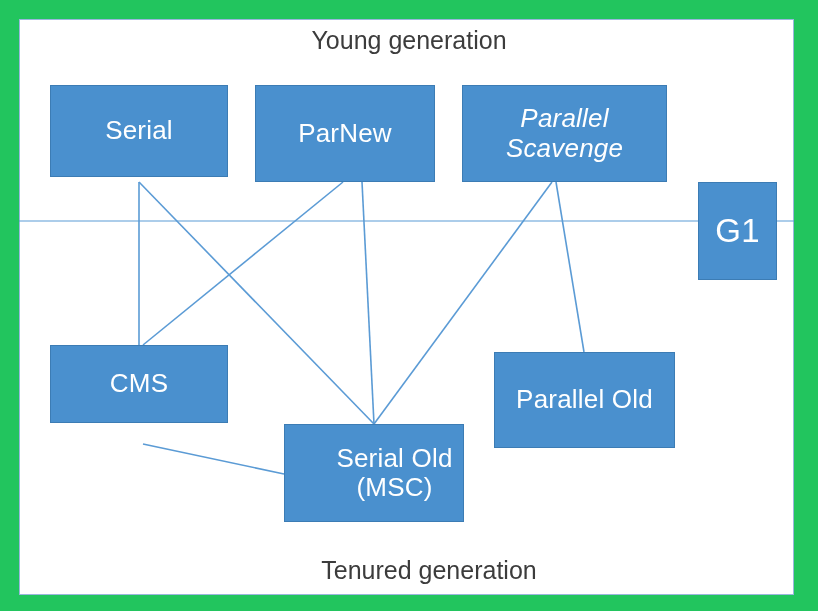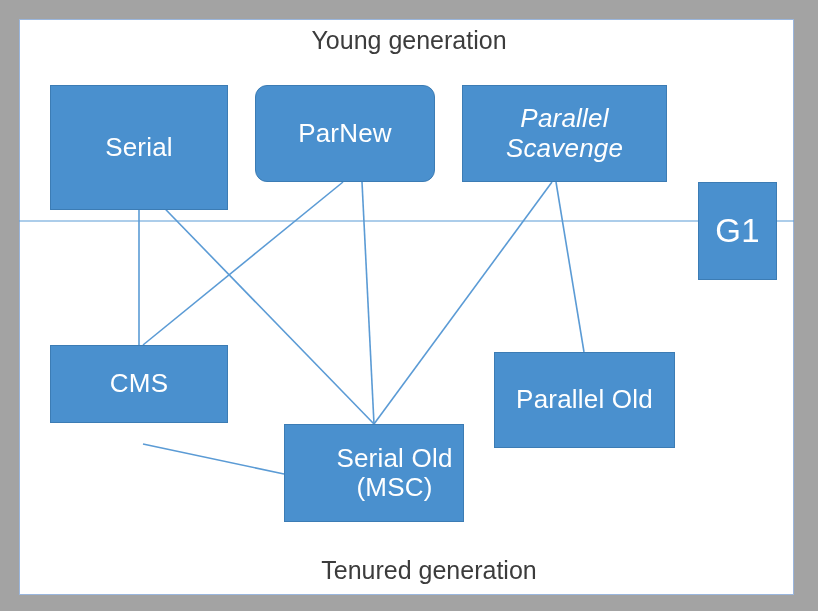--- a/index.html
+++ b/index.html
@@ -7,21 +7,21 @@
     padding: 0;
     background: #ffffff;
   }
   body {
     font-family: "Liberation Sans", sans-serif;
   }
   #canvas {
     position: relative;
     width: 818px;
     height: 611px;
-    background: #a3a3a3;
+    background: #22c55e;
     overflow: hidden;
   }
   #frame {
     position: absolute;
     left: 19px;
     top: 19px;
     width: 775px;
     height: 576px;
     border: 1.5px solid #9ab6dd;
     box-sizing: border-box;
@@ -55,22 +55,22 @@
     align-items: center;
     justify-content: center;
     text-align: center;
     color: #ffffff;
     font-size: 26px;
     line-height: 1.12;
     font-family: "Liberation Sans", sans-serif;
     letter-spacing: 0.2px;
     white-space: pre-line;
   }
-  #node-serial   { left: 50px;  top: 85px;  width: 178px; height: 125px; }
-  #node-parnew   { left: 255px; top: 85px;  width: 180px; height: 97px; border-radius: 12px; }
+  #node-serial   { left: 50px;  top: 85px;  width: 178px; height: 92px; }
+  #node-parnew   { left: 255px; top: 85px;  width: 180px; height: 97px; }
   #node-psc      { left: 462px; top: 85px;  width: 205px; height: 97px; font-style: italic; }
   #node-g1       { left: 698px; top: 182px; width: 79px;  height: 98px; font-size: 33px; }
   #node-cms      { left: 50px;  top: 345px; width: 178px; height: 78px; }
   #node-serialold{ left: 284px; top: 424px; width: 180px; height: 98px; padding-left: 41px; }
   #node-parold   { left: 494px; top: 352px; width: 181px; height: 96px; }
 </style>
 </head>
 <body>
 
 <div id="canvas">

